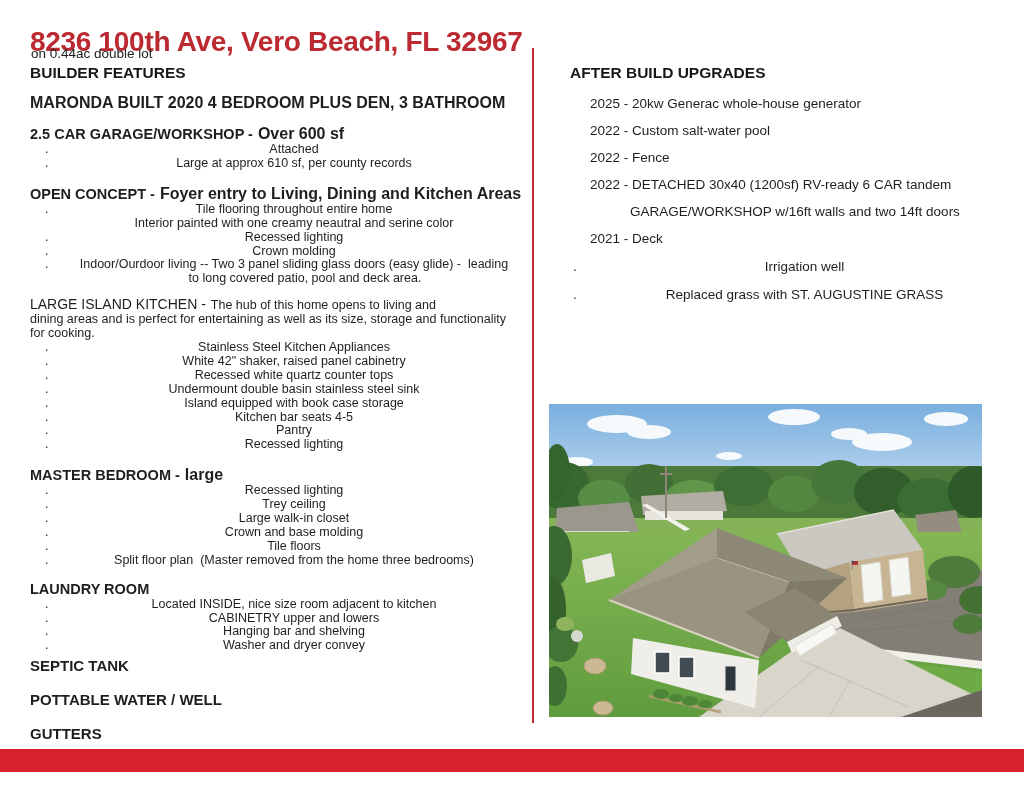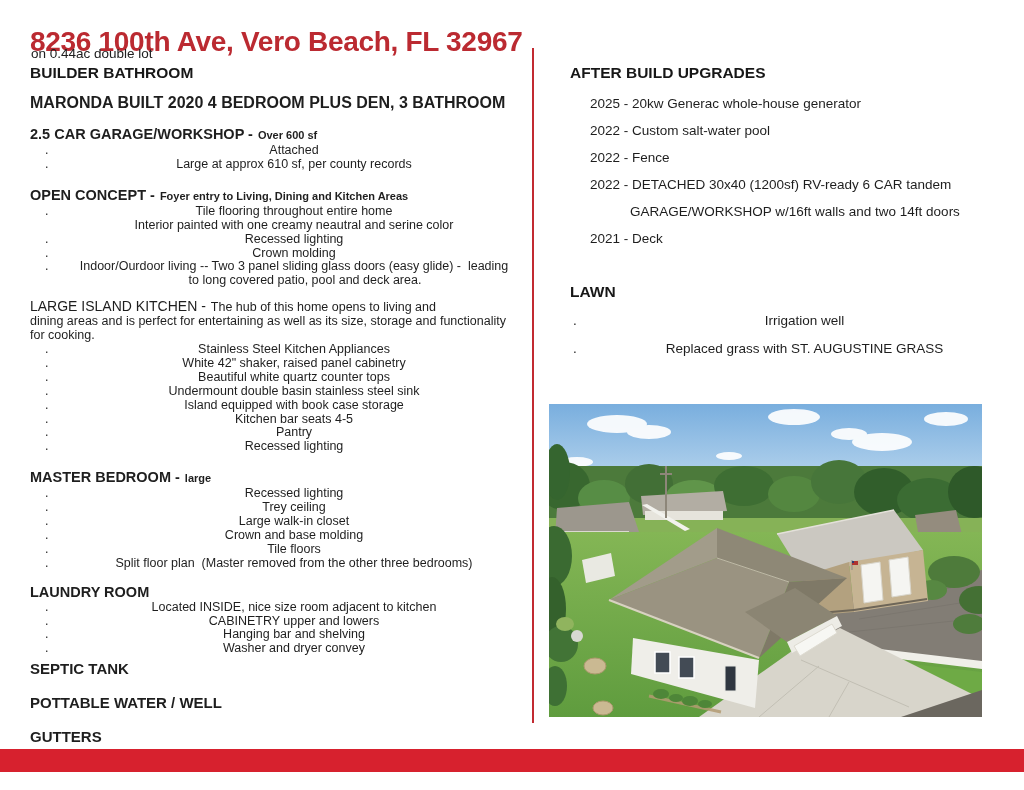--- a/index.html
+++ b/index.html
@@ -11,21 +11,21 @@
   .footer-bar{position:absolute;left:0;top:749px;width:1024px;height:23px;background:#D7212E;}
 
   .col-left{position:absolute;left:30px;top:64px;width:500px;}
   .col-right{position:absolute;left:570px;top:64px;width:452px;}
 
   h2{margin:0;font-size:15.5px;font-weight:bold;color:#171717;line-height:18px;}
   .built{margin:13px 0 0 0;font-size:16px;font-weight:bold;line-height:16px;}
   .sec{margin-top:14px;}
   .sec h3{margin:0;font-size:14.5px;font-weight:bold;line-height:18px;}
   .t1{margin-right:5px;}
-  .t2{font-size:11px;}
+  .t2{font-size:16px;}
   .brow{display:flex;font-size:12.5px;line-height:13.9px;padding-left:15px;white-space:pre-wrap;}
   .brow .dot{width:13px;flex:none;}
   .brow.nodot .dot{visibility:hidden;}
   .brow.deep{padding-left:37px;}
   .btext{flex:1;text-align:center;}
   .kdesc{margin:12px 0 0 0;font-size:12.5px;line-height:13.9px;font-weight:normal;}
   .kdesc .t1{font-size:14px;font-weight:normal;}
   .kline{font-size:12.5px;line-height:13.9px;}
   .alone{margin:16px 0 0 0;font-size:15px;font-weight:bold;line-height:18px;}
   .alone.tight{margin-top:4px;}
@@ -44,21 +44,21 @@
 </head>
 <body>
 
 <div class="page">
 
   <h1>8236 100th Ave, Vero Beach, FL 32967</h1>
   <div class="subtitle">on 0.44ac double lot</div>
   <div class="divider-v"></div>
 
   <div class="col-left">
-    <h2>BUILDER BATHROOM</h2>
+    <h2>BUILDER FEATURES</h2>
     <p class="built">MARONDA BUILT 2020 4 BEDROOM PLUS DEN, 3 BATHROOM</p>
 
     <div class="sec">
       <h3><span class="t1">2.5 CAR GARAGE/WORKSHOP -</span><span class="t2">Over 600 sf</span></h3>
       <div class="brow"><span class="dot">.</span><span class="btext">Attached</span></div>
       <div class="brow"><span class="dot">.</span><span class="btext">Large at approx 610 sf, per county records</span></div>
     </div>
 
     <div class="sec">
       <h3><span class="t1">OPEN CONCEPT -</span><span class="t2">Foyer entry to Living, Dining and Kitchen Areas</span></h3>
@@ -67,36 +67,36 @@
       <div class="brow"><span class="dot">.</span><span class="btext">Recessed lighting</span></div>
       <div class="brow"><span class="dot">.</span><span class="btext">Crown molding</span></div>
       <div class="brow"><span class="dot">.</span><span class="btext">Indoor/Ourdoor living -- Two 3 panel sliding glass doors (easy glide) -  leading</span></div>
       <div class="brow nodot deep"><span class="dot">.</span><span class="btext">to long covered patio, pool and deck area.</span></div>
     </div>
 
     <p class="kdesc"><span class="t1">LARGE ISLAND KITCHEN -</span><span>The hub of this home opens to living and</span><br><span class="kline">dining areas and is perfect for entertaining as well as its size, storage and functionality</span><br><span class="kline">for cooking.</span></p>
     <div>
       <div class="brow"><span class="dot">.</span><span class="btext">Stainless Steel Kitchen Appliances</span></div>
       <div class="brow"><span class="dot">.</span><span class="btext">White 42" shaker, raised panel cabinetry</span></div>
-      <div class="brow"><span class="dot">.</span><span class="btext">Beautiful white quartz counter tops</span></div>
+      <div class="brow"><span class="dot">.</span><span class="btext">Recessed white quartz counter tops</span></div>
       <div class="brow"><span class="dot">.</span><span class="btext">Undermount double basin stainless steel sink</span></div>
       <div class="brow"><span class="dot">.</span><span class="btext">Island equipped with book case storage</span></div>
       <div class="brow"><span class="dot">.</span><span class="btext">Kitchen bar seats 4-5</span></div>
       <div class="brow"><span class="dot">.</span><span class="btext">Pantry</span></div>
       <div class="brow"><span class="dot">.</span><span class="btext">Recessed lighting</span></div>
     </div>
 
     <div class="sec">
       <h3><span class="t1">MASTER BEDROOM -</span><span class="t2">large</span></h3>
       <div class="brow"><span class="dot">.</span><span class="btext">Recessed lighting</span></div>
       <div class="brow"><span class="dot">.</span><span class="btext">Trey ceiling</span></div>
       <div class="brow"><span class="dot">.</span><span class="btext">Large walk-in closet</span></div>
       <div class="brow"><span class="dot">.</span><span class="btext">Crown and base molding</span></div>
       <div class="brow"><span class="dot">.</span><span class="btext">Tile floors</span></div>
-      <div class="brow"><span class="dot">.</span><span class="btext">Split floor plan  (Master removed from the other three bedrooms)</span></div>
+      <div class="brow"><span class="dot">.</span><span class="btext">Split floor plan  (Master removed from the home three bedrooms)</span></div>
     </div>
 
     <div class="sec" style="margin-top:12px;">
       <h3><span class="t1">LAUNDRY ROOM</span></h3>
       <div class="brow"><span class="dot">.</span><span class="btext">Located INSIDE, nice size room adjacent to kitchen</span></div>
       <div class="brow"><span class="dot">.</span><span class="btext">CABINETRY upper and lowers</span></div>
       <div class="brow"><span class="dot">.</span><span class="btext">Hanging bar and shelving</span></div>
       <div class="brow"><span class="dot">.</span><span class="btext">Washer and dryer convey</span></div>
     </div>
 
@@ -107,21 +107,20 @@
 
   <div class="col-right">
     <h2>AFTER BUILD UPGRADES</h2>
     <div class="uitem first">2025 - 20kw Generac whole-house generator</div>
     <div class="uitem">2022 - Custom salt-water pool</div>
     <div class="uitem">2022 - Fence</div>
     <div class="uitem">2022 - DETACHED 30x40 (1200sf) RV-ready 6 CAR tandem</div>
     <div class="uitem cont">GARAGE/WORKSHOP w/16ft walls and two 14ft doors</div>
     <div class="uitem">2021 - Deck</div>
 
-    <h2 class="lawn-head">LAWN</h2>
     <div class="lrow">
         <span class="dot">.</span>
         <span class="btext">Irrigation well</span>
       </div>
     <div class="lrow">
         <span class="dot">.</span>
         <span class="btext">Replaced grass with ST. AUGUSTINE GRASS</span>
       </div>
   </div>
 

